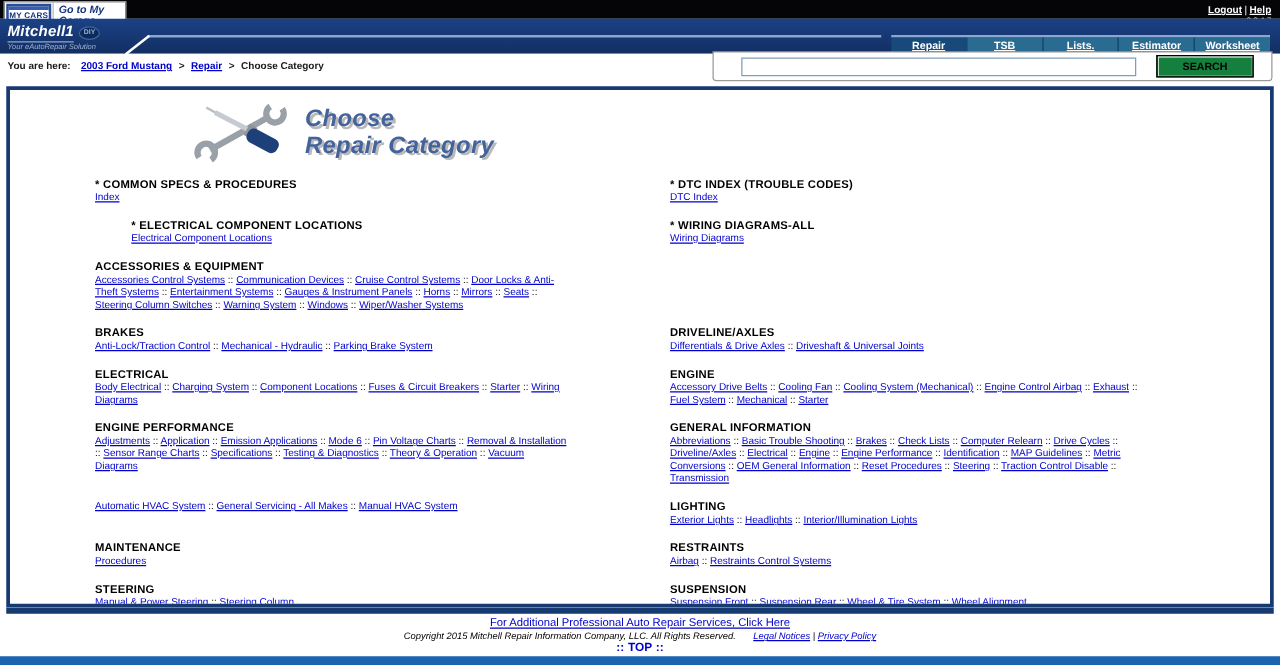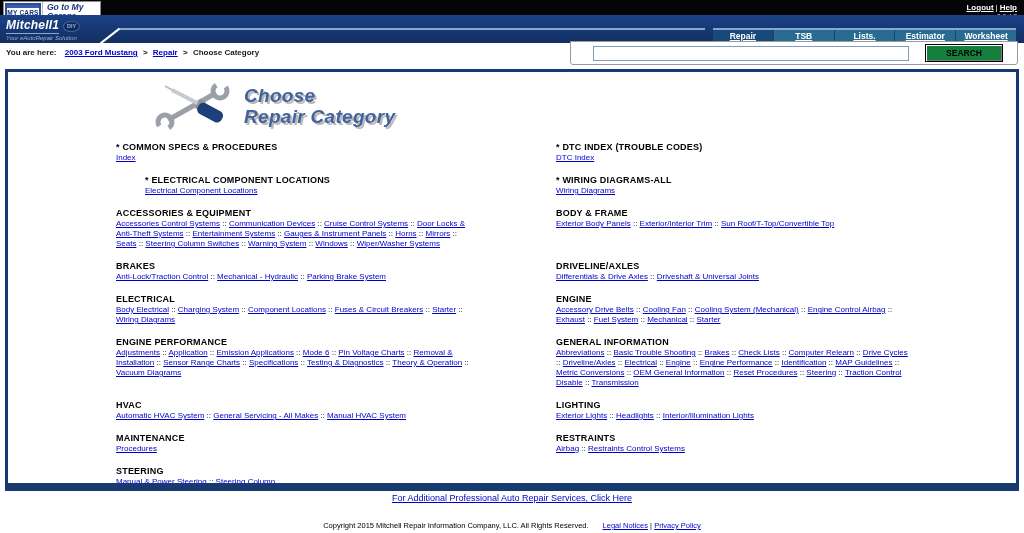--- a/index.html
+++ b/index.html
@@ -61,32 +61,32 @@
 
   
   .content { position:relative; margin:0 5px; height:417px; background:#fff;
              border:3px solid #173a70; overflow:hidden; }
   .title-block { display:flex; align-items:center; padding:6px 0 0 146px; }
   .tools-icon { width:84px; height:52px; }
   .page-title { margin-left:6px; padding-top:3px; font-style:italic; font-weight:bold; font-size:19px;
                 color:#44639c; line-height:21px; text-shadow:2px 2px 0 #b9b9b9; letter-spacing:.3px; }
 
   .cats { display:grid; grid-template-columns:1fr 1fr; column-gap:82px;
-          padding:12px 102px 0 108px; align-items:start; }
+          padding:12px 102px 0 68px; align-items:start; }
   .cat-section { margin-bottom:12px; }
   .cat-heading { font-size:9px; font-weight:bold; color:#000; line-height:11px; letter-spacing:.2px; }
   .cat-links { font-size:8px; color:#000; line-height:10px; }
   .cat-link { color:#0000cc; text-decoration:underline; cursor:pointer; }
 
   
   .footer-rule { margin:0 5px; height:5px; background:#173a70; }
   .footer { text-align:center; padding-top:2px; }
   .f-services { font-size:9px; line-height:10px; }
   .f-services a { color:#0000cc; text-decoration:underline; cursor:pointer; }
-  .f-copy { font-size:7.5px; color:#000; line-height:9px; margin-top:18px; }
+  .f-copy { font-size:7.5px; color:#000; line-height:9px; margin-top:1px;font-style:italic; }
   .f-copy .f-link { color:#0000cc; text-decoration:underline; cursor:pointer; }
   .f-copy .f-gap { display:inline-block; width:14px; }
   .f-top { font-size:9.5px; font-weight:bold; line-height:11px; }
   .f-top a { color:#0000cc; cursor:pointer; text-decoration:none; }
   .f-top .top-label { margin:0 3px;text-align:right; }
   .bottom-bar { height:7px; background:#1d64b0; margin-top:1px; }
 </style>
 </head>
 <body>
 
@@ -177,24 +177,20 @@
   <div class="cat-section" style="grid-column: 2;">
     <div class="cat-heading"><span class="star">* </span><span class="cat-heading-text">WIRING DIAGRAMS-ALL</span></div>
     <div class="cat-links"><a class="cat-link">Wiring Diagrams</a></div>
   </div>
 
   <div class="cat-section" style="grid-column: 1;">
     <div class="cat-heading"><span class="star"></span><span class="cat-heading-text">ACCESSORIES &amp; EQUIPMENT</span></div>
     <div class="cat-links"><a class="cat-link">Accessories Control Systems</a> :: <a class="cat-link">Communication Devices</a> :: <a class="cat-link">Cruise Control Systems</a> :: <a class="cat-link">Door Locks &amp; Anti-Theft Systems</a> :: <a class="cat-link">Entertainment Systems</a> :: <a class="cat-link">Gauges &amp; Instrument Panels</a> :: <a class="cat-link">Horns</a> :: <a class="cat-link">Mirrors</a> :: <a class="cat-link">Seats</a> :: <a class="cat-link">Steering Column Switches</a> :: <a class="cat-link">Warning System</a> :: <a class="cat-link">Windows</a> :: <a class="cat-link">Wiper/Washer Systems</a></div>
   </div>
 
-  <div class="cat-section" style="grid-column: 2;">
-    <div class="cat-heading"><span class="star"></span><span class="cat-heading-text">BODY &amp; FRAME</span></div>
-    <div class="cat-links"><a class="cat-link">Exterior Body Panels</a> :: <a class="cat-link">Exterior/Interior Trim</a> :: <a class="cat-link">Sun Roof/T-Top/Convertible Top</a></div>
-  </div>
 
   <div class="cat-section" style="grid-column: 1;">
     <div class="cat-heading"><span class="star"></span><span class="cat-heading-text">BRAKES</span></div>
     <div class="cat-links"><a class="cat-link">Anti-Lock/Traction Control</a> :: <a class="cat-link">Mechanical - Hydraulic</a> :: <a class="cat-link">Parking Brake System</a></div>
   </div>
 
   <div class="cat-section" style="grid-column: 2;">
     <div class="cat-heading"><span class="star"></span><span class="cat-heading-text">DRIVELINE/AXLES</span></div>
     <div class="cat-links"><a class="cat-link">Differentials &amp; Drive Axles</a> :: <a class="cat-link">Driveshaft &amp; Universal Joints</a></div>
   </div>
@@ -213,21 +209,20 @@
     <div class="cat-heading"><span class="star"></span><span class="cat-heading-text">ENGINE PERFORMANCE</span></div>
     <div class="cat-links"><a class="cat-link">Adjustments</a> :: <a class="cat-link">Application</a> :: <a class="cat-link">Emission Applications</a> :: <a class="cat-link">Mode 6</a> :: <a class="cat-link">Pin Voltage Charts</a> :: <a class="cat-link">Removal &amp; Installation</a> :: <a class="cat-link">Sensor Range Charts</a> :: <a class="cat-link">Specifications</a> :: <a class="cat-link">Testing &amp; Diagnostics</a> :: <a class="cat-link">Theory &amp; Operation</a> :: <a class="cat-link">Vacuum Diagrams</a></div>
   </div>
 
   <div class="cat-section" style="grid-column: 2;">
     <div class="cat-heading"><span class="star"></span><span class="cat-heading-text">GENERAL INFORMATION</span></div>
     <div class="cat-links"><a class="cat-link">Abbreviations</a> :: <a class="cat-link">Basic Trouble Shooting</a> :: <a class="cat-link">Brakes</a> :: <a class="cat-link">Check Lists</a> :: <a class="cat-link">Computer Relearn</a> :: <a class="cat-link">Drive Cycles</a> :: <a class="cat-link">Driveline/Axles</a> :: <a class="cat-link">Electrical</a> :: <a class="cat-link">Engine</a> :: <a class="cat-link">Engine Performance</a> :: <a class="cat-link">Identification</a> :: <a class="cat-link">MAP Guidelines</a> :: <a class="cat-link">Metric Conversions</a> :: <a class="cat-link">OEM General Information</a> :: <a class="cat-link">Reset Procedures</a> :: <a class="cat-link">Steering</a> :: <a class="cat-link">Traction Control Disable</a> :: <a class="cat-link">Transmission</a></div>
   </div>
 
   <div class="cat-section" style="grid-column: 1;">
-    <div class="cat-heading"><span class="star"></span><span class="cat-heading-text">HVAC</span></div>
     <div class="cat-links"><a class="cat-link">Automatic HVAC System</a> :: <a class="cat-link">General Servicing - All Makes</a> :: <a class="cat-link">Manual HVAC System</a></div>
   </div>
 
   <div class="cat-section" style="grid-column: 2;">
     <div class="cat-heading"><span class="star"></span><span class="cat-heading-text">LIGHTING</span></div>
     <div class="cat-links"><a class="cat-link">Exterior Lights</a> :: <a class="cat-link">Headlights</a> :: <a class="cat-link">Interior/Illumination Lights</a></div>
   </div>
 
   <div class="cat-section" style="grid-column: 1;">
     <div class="cat-heading"><span class="star"></span><span class="cat-heading-text">MAINTENANCE</span></div>
@@ -237,20 +232,24 @@
   <div class="cat-section" style="grid-column: 2;">
     <div class="cat-heading"><span class="star"></span><span class="cat-heading-text">RESTRAINTS</span></div>
     <div class="cat-links"><a class="cat-link">Airbag</a> :: <a class="cat-link">Restraints Control Systems</a></div>
   </div>
 
   <div class="cat-section" style="grid-column: 1;">
     <div class="cat-heading"><span class="star"></span><span class="cat-heading-text">STEERING</span></div>
     <div class="cat-links"><a class="cat-link">Manual &amp; Power Steering</a> :: <a class="cat-link">Steering Column</a></div>
   </div>
 
+  <div class="cat-section" style="grid-column: 2;">
+    <div class="cat-heading"><span class="star"></span><span class="cat-heading-text">SUSPENSION</span></div>
+    <div class="cat-links"><a class="cat-link">Suspension Front</a> :: <a class="cat-link">Suspension Rear</a> :: <a class="cat-link">Wheel &amp; Tire System</a> :: <a class="cat-link">Wheel Alignment</a></div>
+  </div>
 
 </div>
 </div>
 
 <div class="footer-rule"></div>
 <div class="footer">
   <div class="f-services">
     <a>For Additional Professional Auto Repair Services, Click Here</a>
   </div>
   <div class="f-copy">

